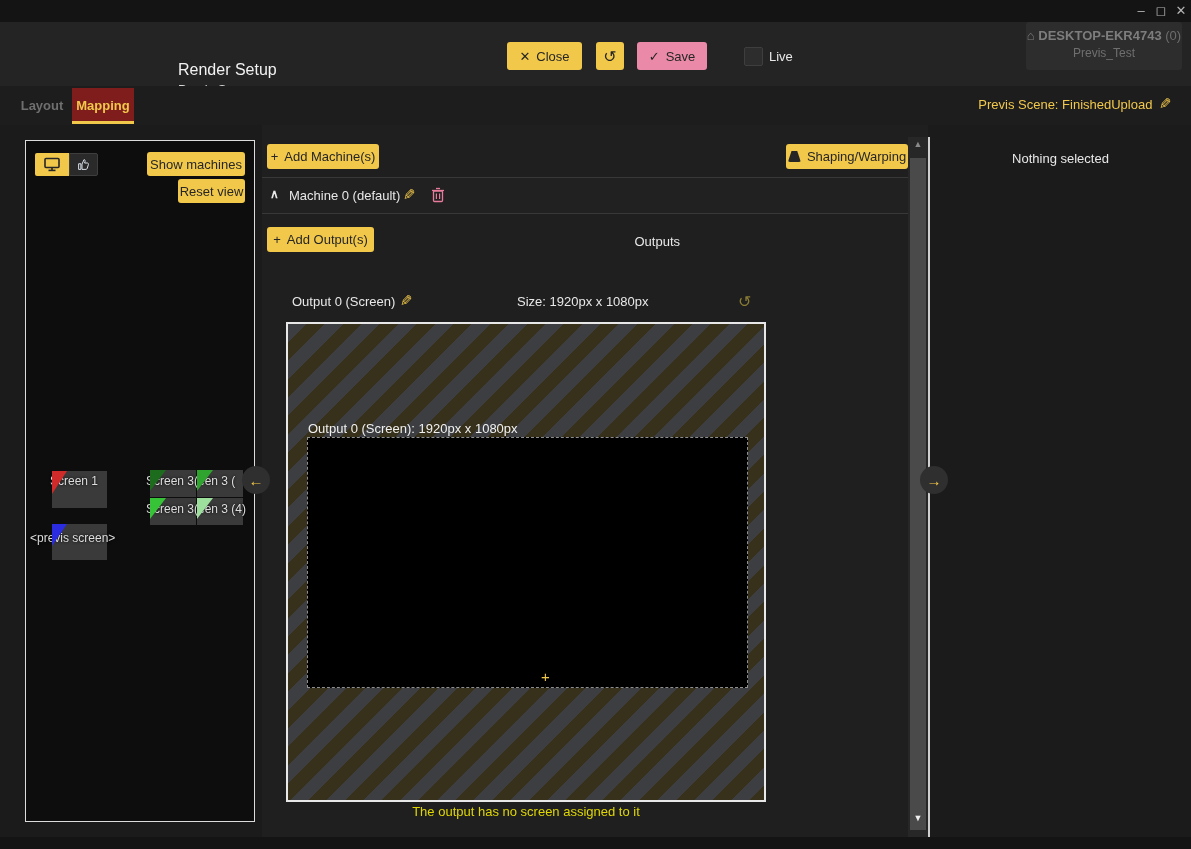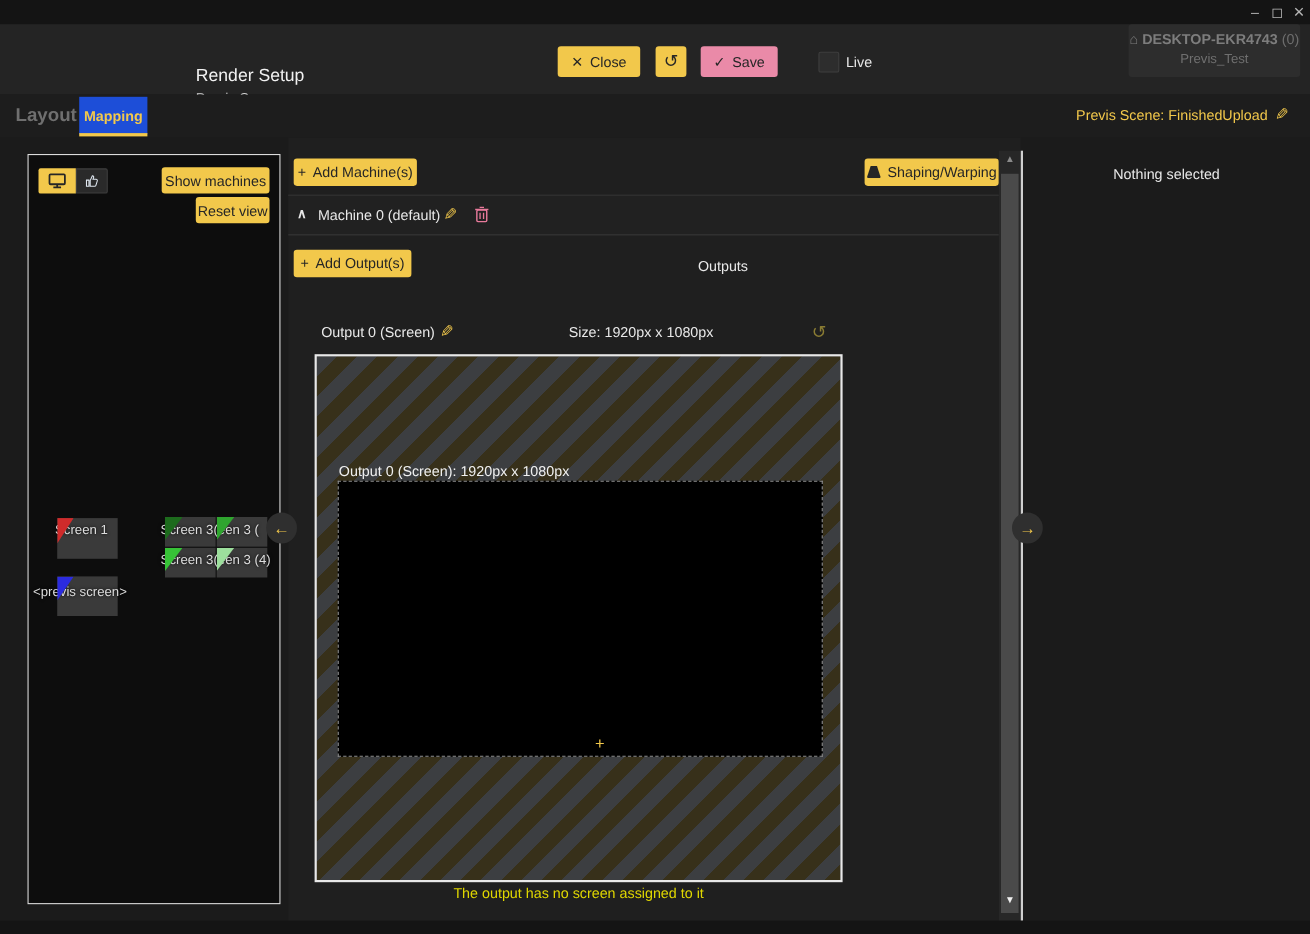--- a/index.html
+++ b/index.html
@@ -31,22 +31,22 @@
 
   #host-card { left:1026px; top:30px; width:156px; height:48px; background:#2d2d2d; border-radius:3px;
                text-align:center; color:#7d7d7d; }
   #host-line1 { margin-top:6px; font-size:13px; font-weight:bold; }
   #host-line1 .cnt { font-weight:normal; color:#6d6d6d; }
   #host-line2 { font-size:12px; color:#6f6f6f; margin-top:3px; }
 
   
   #tabbar { left:0; top:86px; width:1191px; height:39px; background:#1d1d1d; }
   #tab-layout { left:14px; top:88px; width:56px; height:34px; color:#6f6f6f; font-weight:bold;
-                font-size:17px; display:flex; align-items:center; justify-content:center; cursor:pointer; }
-  #tab-mapping { left:72px; top:88px; width:62px; height:34px; background:#1d4ed8; color:#f2c84b;
+                font-size:13px; display:flex; align-items:center; justify-content:center; cursor:pointer; }
+  #tab-mapping { left:72px; top:88px; width:62px; height:34px; background:#7f1d1d; color:#f2c84b;
                  font-weight:bold; font-size:13px; display:flex; align-items:center; justify-content:center; cursor:pointer; }
   #tab-underline { left:72px; top:121px; width:62px; height:3px; background:#f2c84b; }
   #scene-edit { right:19px; top:95px; color:#f2c84b; font-size:13px; display:flex; gap:7px; align-items:center; cursor:pointer; }
 
   
   #viewport { left:25px; top:140px; width:230px; height:682px; background:#0d0d0d; border:1px solid #dcdcdc; }
   .tile { position:absolute; background:#3a3a3a; }
   .tile-label { position:absolute; color:#dddddd; font-size:12px; white-space:nowrap; text-shadow:0 0 3px #000; }
   .tri { position:absolute; clip-path:polygon(0 0, 100% 0, 0 100%); }
 

